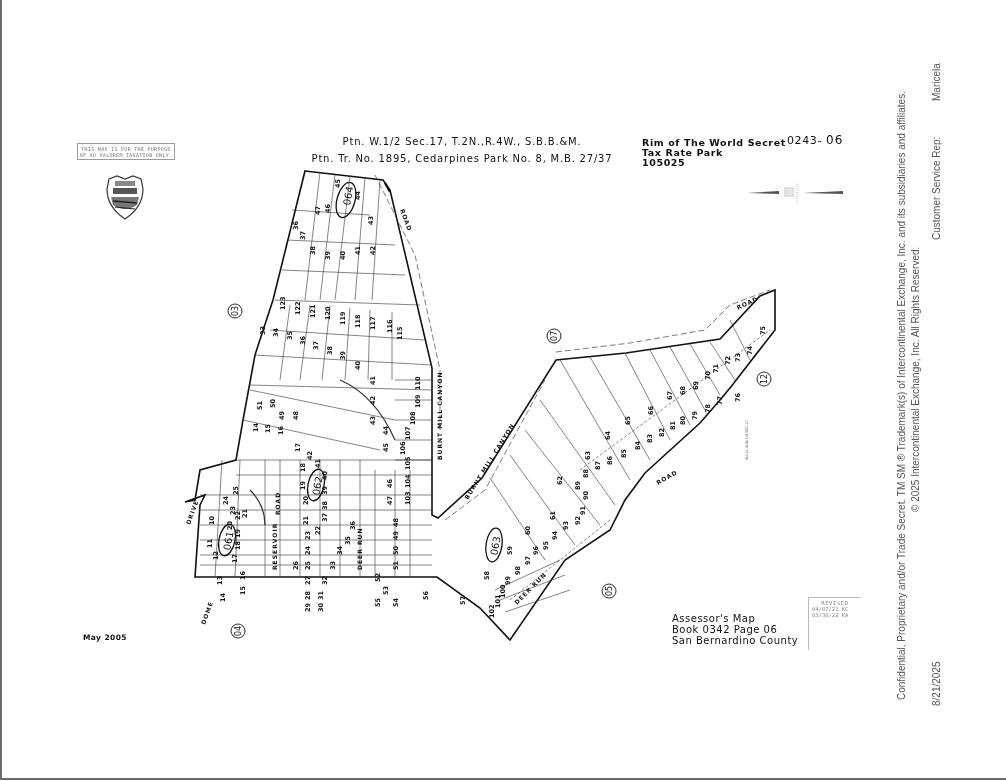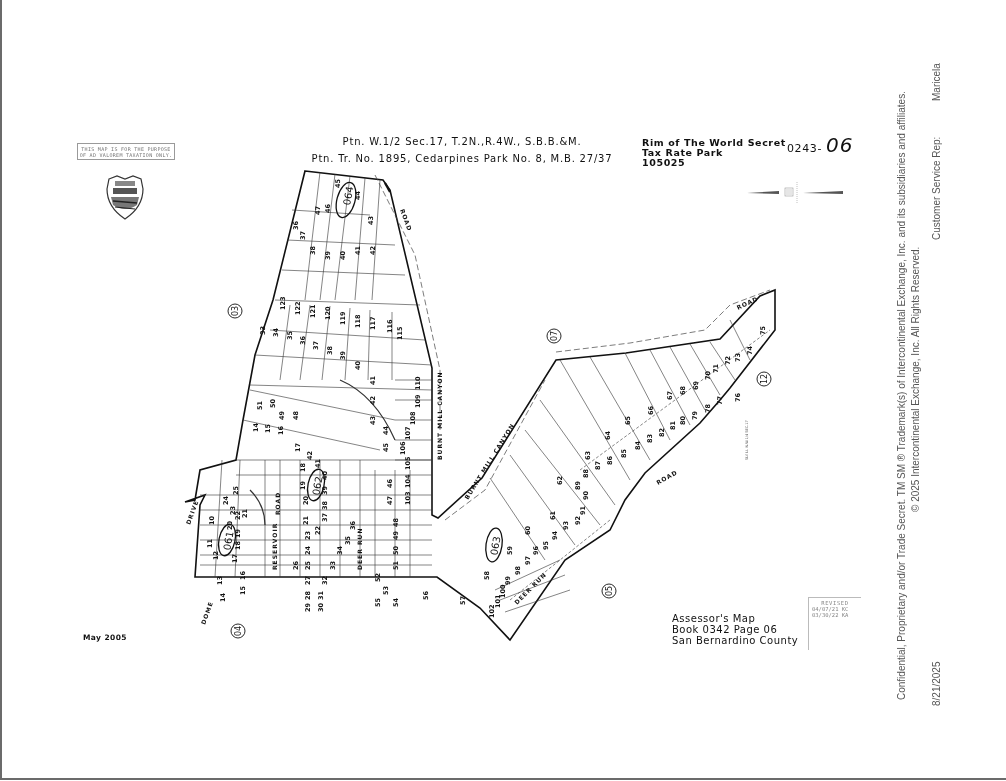--- a/index.html
+++ b/index.html
@@ -4,21 +4,21 @@
 <style>
   html, body { margin: 0; padding: 0; background: #ffffff; }
   body { width: 1006px; height: 781px; position: relative; overflow: hidden; font-family: "DejaVu Sans Mono", monospace; }
   .frame { position: absolute; left: 0; top: 0; width: 1004px; height: 778px; border-left: 2px solid #6b6b6b; border-bottom: 2px solid #6b6b6b; background: #fff; }
   .disclaimer { position: absolute; left: 77px; top: 143px; width: 98px; height: 17px; border: 1px solid #9a9a9a; font-size: 5px; line-height: 6px; text-align: center; color: #777; letter-spacing: 0.3px; padding-top: 2px; box-sizing: border-box; }
   .seal { position: absolute; left: 103px; top: 173px; width: 44px; height: 48px; }
   .title { position: absolute; left: 232px; top: 133px; width: 400px; text-align: center; font-family: "DejaVu Sans", sans-serif; font-size: 10px; line-height: 17px; color: #111; letter-spacing: 0.8px; white-space: nowrap; margin-left: 30px; }
   .title div { white-space: nowrap; }
   .district { position: absolute; left: 642px; top: 138px; font-family: "DejaVu Sans", sans-serif; font-weight: bold; font-size: 9.5px; line-height: 10px; color: #111; letter-spacing: 0.6px; }
   .mapno { position: absolute; left: 787px; top: 133px; font-family: "DejaVu Sans", sans-serif; font-size: 11px; color: #111; letter-spacing: 0.6px; }
-  .mapno .pg { font-size: 20px; letter-spacing: 1px; font-style: italic; }
+  .mapno .pg { font-size: 12px; letter-spacing: 1px; }
   .scalebar { position: absolute; left: 745px; top: 178px; width: 100px; height: 30px; }
   .footer-date { position: absolute; left: 83px; top: 633px; font-family: "DejaVu Sans", sans-serif; font-weight: bold; font-size: 7.5px; color: #111; letter-spacing: 0.4px; }
   .assessor { position: absolute; left: 672px; top: 613px; font-family: "DejaVu Sans", sans-serif; font-weight: normal; font-size: 10px; line-height: 11px; color: #111; letter-spacing: 0.5px; }
   .revised { position: absolute; left: 808px; top: 597px; width: 52px; height: 52px; border-left: 1px solid #bbb; border-top: 1px solid #bbb; font-size: 5.5px; line-height: 6px; color: #888; }
   .revised .h { text-align: center; margin-top: 2px; letter-spacing: 0.6px; }
   .revised .r { padding-left: 3px; }
   .vert { position: absolute; font-family: "Liberation Sans", sans-serif; color: #555; font-size: 10px; white-space: nowrap; transform: rotate(-90deg); transform-origin: left top; }
   svg.map { position: absolute; left: 0; top: 0; }
   .lbl { font-family: "DejaVu Sans", sans-serif; font-size: 6.5px; font-weight: bold; fill: #111; }
   .lbl-sm { font-family: "DejaVu Sans", sans-serif; font-size: 3.5px; fill: #555; }

